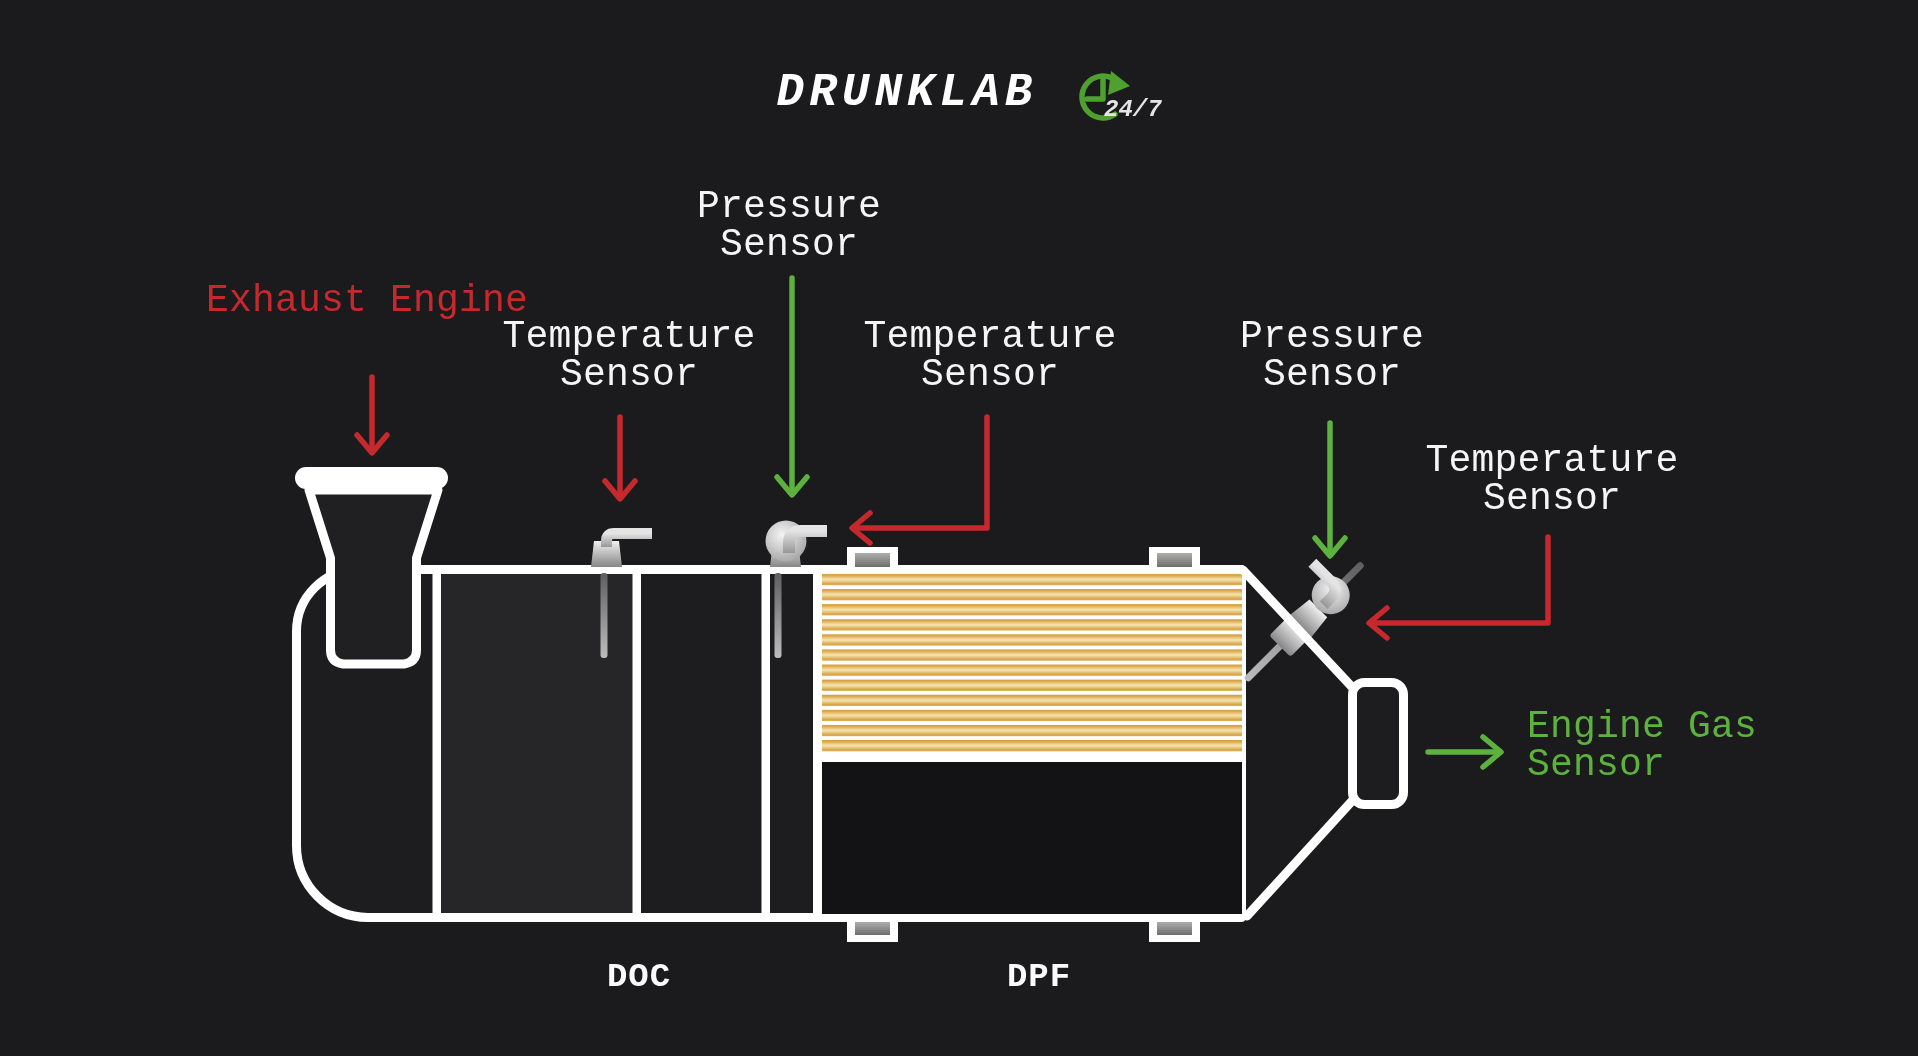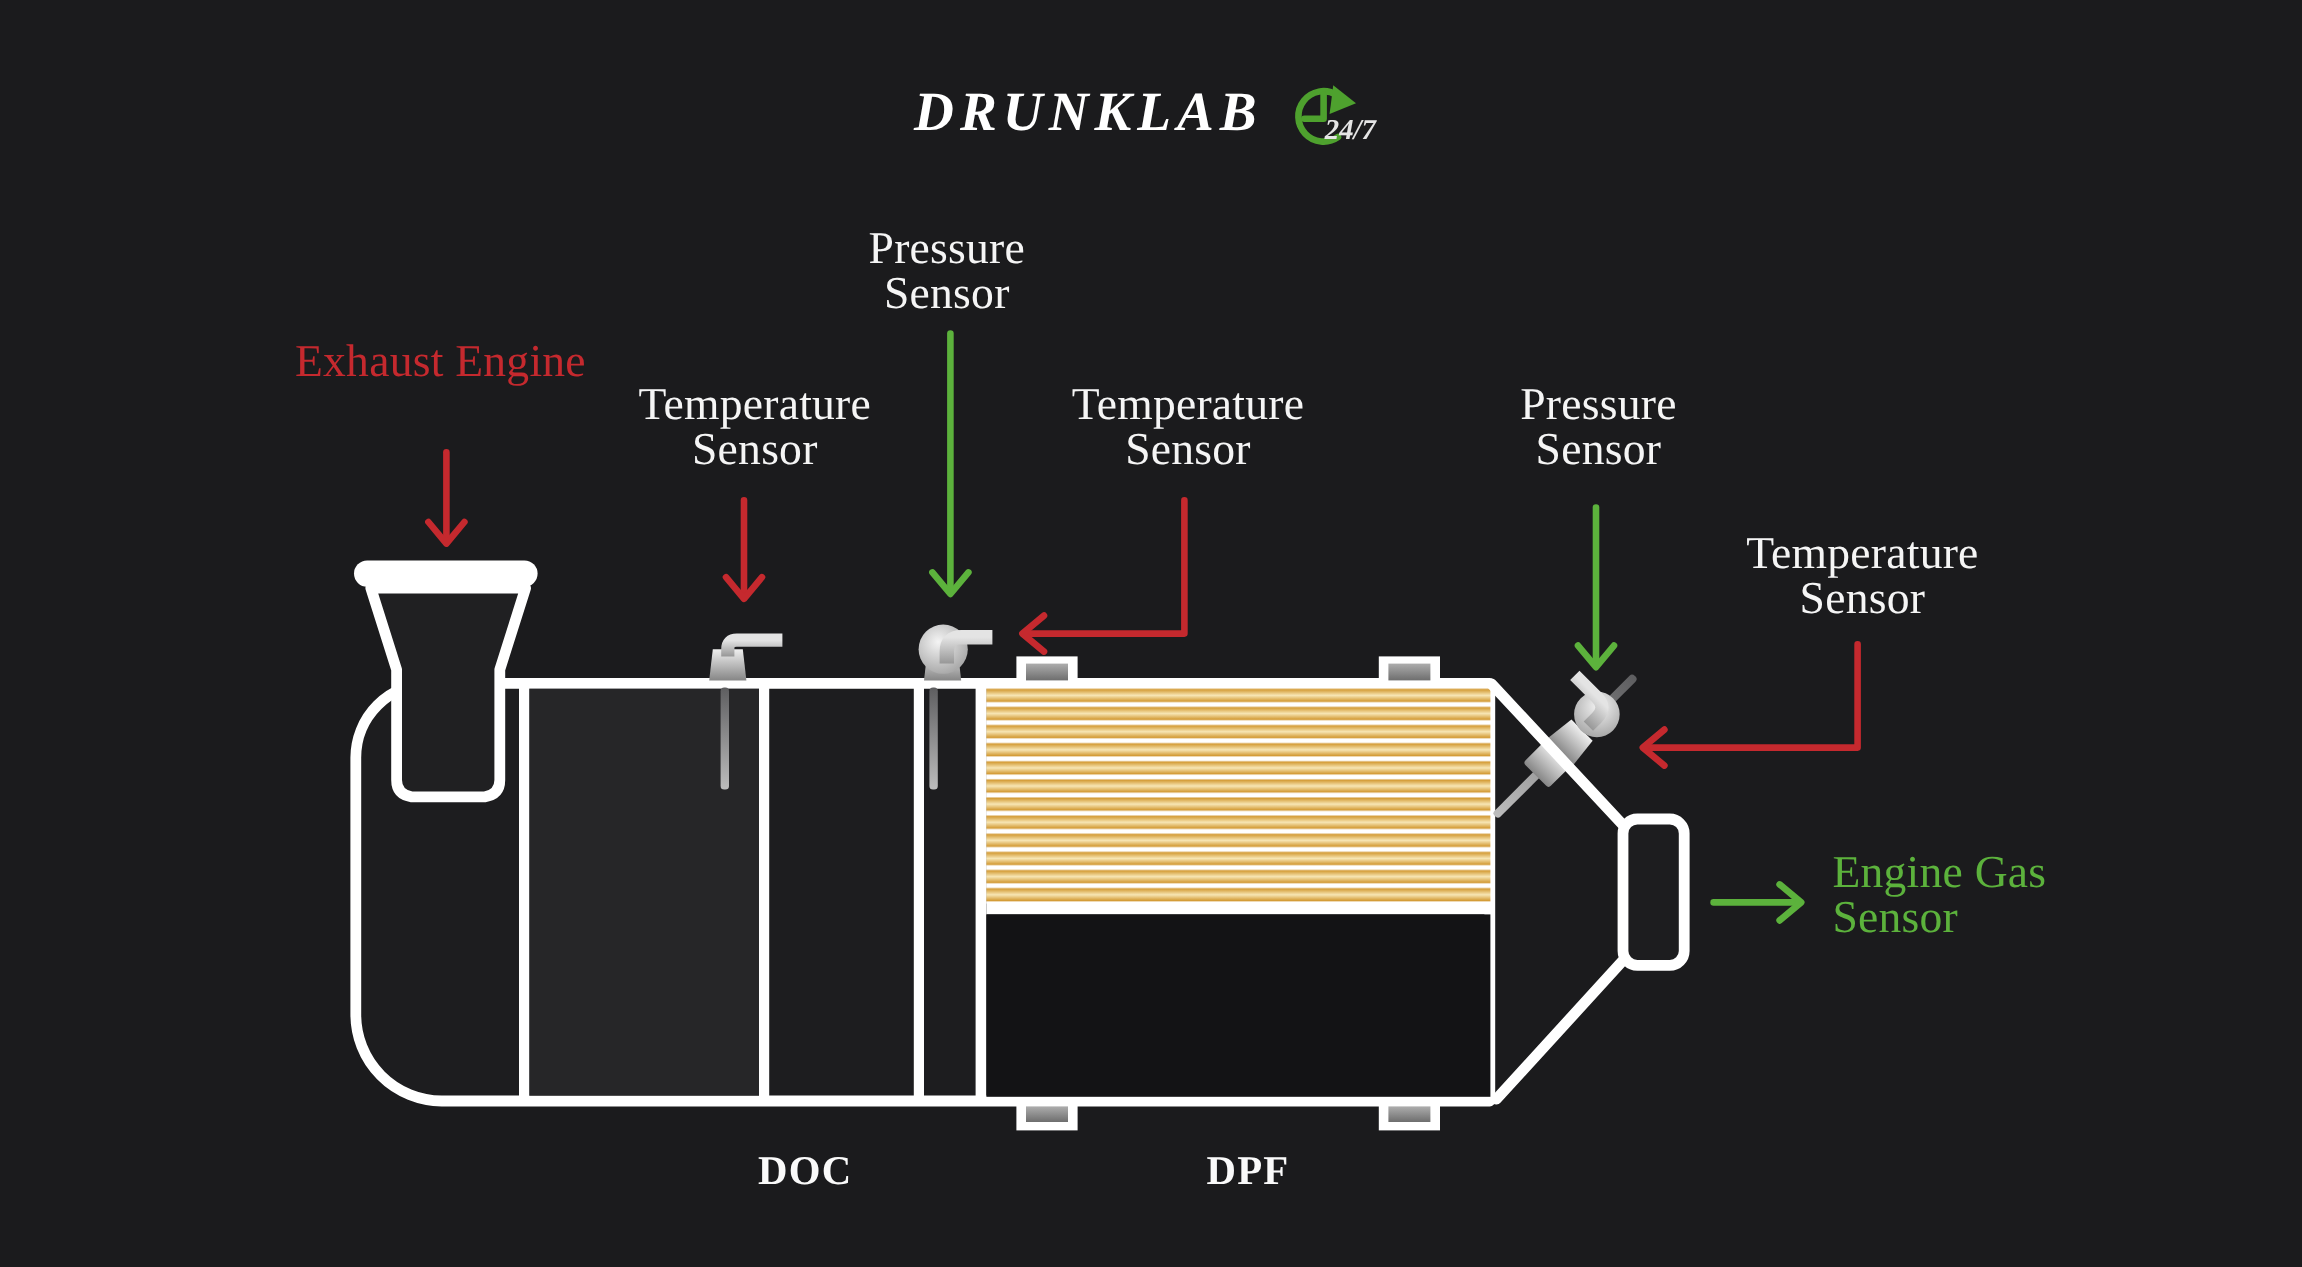--- a/index.html
+++ b/index.html
@@ -1,32 +1,32 @@
 <!DOCTYPE html>
 <html><head>
 <meta charset="utf-8">
 <style>
   html,body{margin:0;padding:0;background:#101012;}
   .stage{
     position:relative;width:1918px;height:1056px;overflow:hidden;
     background:#1B1B1D;
-    font-family:Liberation Serif, serif;
+    font-family:Liberation Mono, monospace;
     -webkit-font-smoothing:antialiased;
   }
   .diagram-svg{position:absolute;left:0;top:0;}
   .label{
     position:absolute;transform:translateX(-50%);
     text-align:center;font-size:38px;line-height:38px;
     color:#F5F5F5;white-space:nowrap;letter-spacing:.2px;
   }
   .label.red{color:#C5292E;}
   .label.green{color:#5CB23C;transform:none;text-align:left;}
   .comp-label{
     position:absolute;transform:translateX(-50%);
-    font-size:34px;font-weight:700;color:#FAFAFA;letter-spacing:1px;margin-left:32px;
+    font-size:34px;font-weight:700;color:#FAFAFA;letter-spacing:1px;
   }
   .brand-name{
     position:absolute;left:907px;top:70px;transform:translateX(-50%);
     font-size:46px;line-height:46px;font-weight:700;font-style:italic;
     letter-spacing:5px;color:#FFFFFF;white-space:nowrap;
   }
   .brand-badge{
     position:absolute;left:1104px;top:96px;
     font-size:24px;font-weight:700;font-style:italic;color:#e5e5e5;
   }
@@ -211,15 +211,15 @@
     <div>Temperature</div>
     <div>Sensor</div>
   </div>
 
   <div class="label green" style="left:1527px;top:708px;">
     <div>Engine Gas</div>
     <div>Sensor</div>
   </div>
 
   <div class="comp-label" style="left:639px;top:958px;">DOC</div>
-  <div class="comp-label" style="left:1008px;top:958px;">DPF</div>
+  <div class="comp-label" style="left:1039px;top:958px;">DPF</div>
 
 </div>
 
 </body></html>

